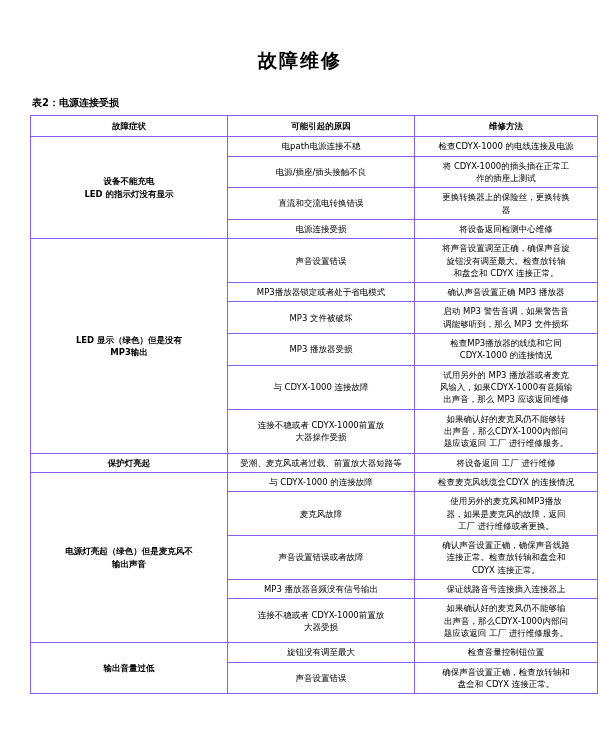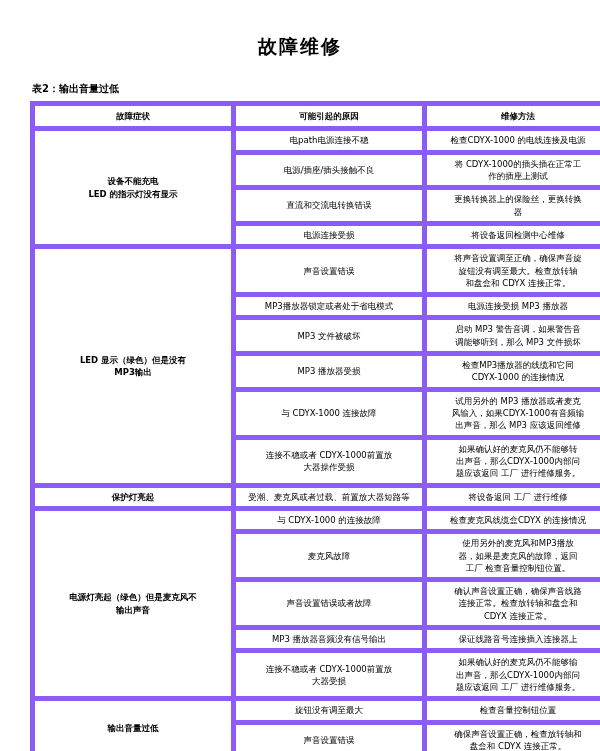--- a/index.html
+++ b/index.html
@@ -12,21 +12,21 @@
     height: 751px;
     font-family: "DejaVu Sans", "Liberation Sans", sans-serif;
     color: #000000;
     position: relative;
     overflow: hidden;
   }
   .page {
     width: 600px;
     height: 751px;
     box-sizing: border-box;
-    padding: 34px 30px 10px 30px;
+    padding: 48px 30px 10px 30px;
     position: relative;
   }
   .doc-title {
     text-align: center;
     font-size: 19px;
     font-weight: bold;
     letter-spacing: 2px;
     margin: 0 0 22px 0;
     font-family: "DejaVu Serif", "Liberation Serif", serif;
   }
@@ -36,21 +36,21 @@
     margin: 0 0 5px 2px;
     font-family: "DejaVu Sans", "Liberation Sans", sans-serif;
   }
   table.fault-table {
     border-collapse: collapse;
     width: 540px;
     table-layout: fixed;
   }
   table.fault-table th,
   table.fault-table td {
-    border: 5px solid #8b5cf6;
+    border: 1px solid #8b5cf6;
     font-size: 8.5px;
     line-height: 1.45;
     text-align: center;
     vertical-align: middle;
     padding: 3px 4px;
     font-family: "DejaVu Sans", "Liberation Sans", sans-serif;
   }
   table.fault-table th {
     font-weight: bold;
     font-size: 8.5px;
@@ -65,21 +65,21 @@
   .cell-inner {
     display: block;
     white-space: pre-line;
   }
 </style>
 </head>
 <body>
 
 <div class="page">
   <h1 class="doc-title">故障维修</h1>
-  <div class="table-caption">表2：输出音量过低</div>
+  <div class="table-caption">表2：电源连接受损</div>
   <table class="fault-table">
     <thead>
       <tr>
         <th class="col-symptom">故障症状</th>
         <th class="col-cause">可能引起的原因</th>
         <th class="col-method">维修方法</th>
       </tr>
     </thead>
     <tbody>
 
@@ -134,21 +134,21 @@
             <span class="cell-inner">将声音设置调至正确，确保声音旋
 旋钮没有调至最大。检查放转轴
 和盘盒和 CDYX 连接正常。</span>
           </td>
       </tr>
       <tr>
         <td>
             <span class="cell-inner">MP3播放器锁定或者处于省电模式</span>
           </td>
         <td>
-            <span class="cell-inner">电源连接受损 MP3 播放器</span>
+            <span class="cell-inner">确认声音设置正确 MP3 播放器</span>
           </td>
       </tr>
       <tr>
         <td>
             <span class="cell-inner">MP3 文件被破坏</span>
           </td>
         <td>
             <span class="cell-inner">启动 MP3 警告音调，如果警告音
 调能够听到，那么 MP3 文件损坏</span>
           </td>
@@ -208,21 +208,21 @@
             <span class="cell-inner">检查麦克风线缆盒CDYX 的连接情况</span>
           </td>
       </tr>
       <tr>
         <td>
             <span class="cell-inner">麦克风故障</span>
           </td>
         <td>
             <span class="cell-inner">使用另外的麦克风和MP3播放
 器，如果是麦克风的故障，返回
-工厂 检查音量控制钮位置。</span>
+工厂 进行维修或者更换。</span>
           </td>
       </tr>
       <tr>
         <td>
             <span class="cell-inner">声音设置错误或者故障</span>
           </td>
         <td>
             <span class="cell-inner">确认声音设置正确，确保声音线路
 连接正常。检查放转轴和盘盒和
 CDYX 连接正常。</span>

